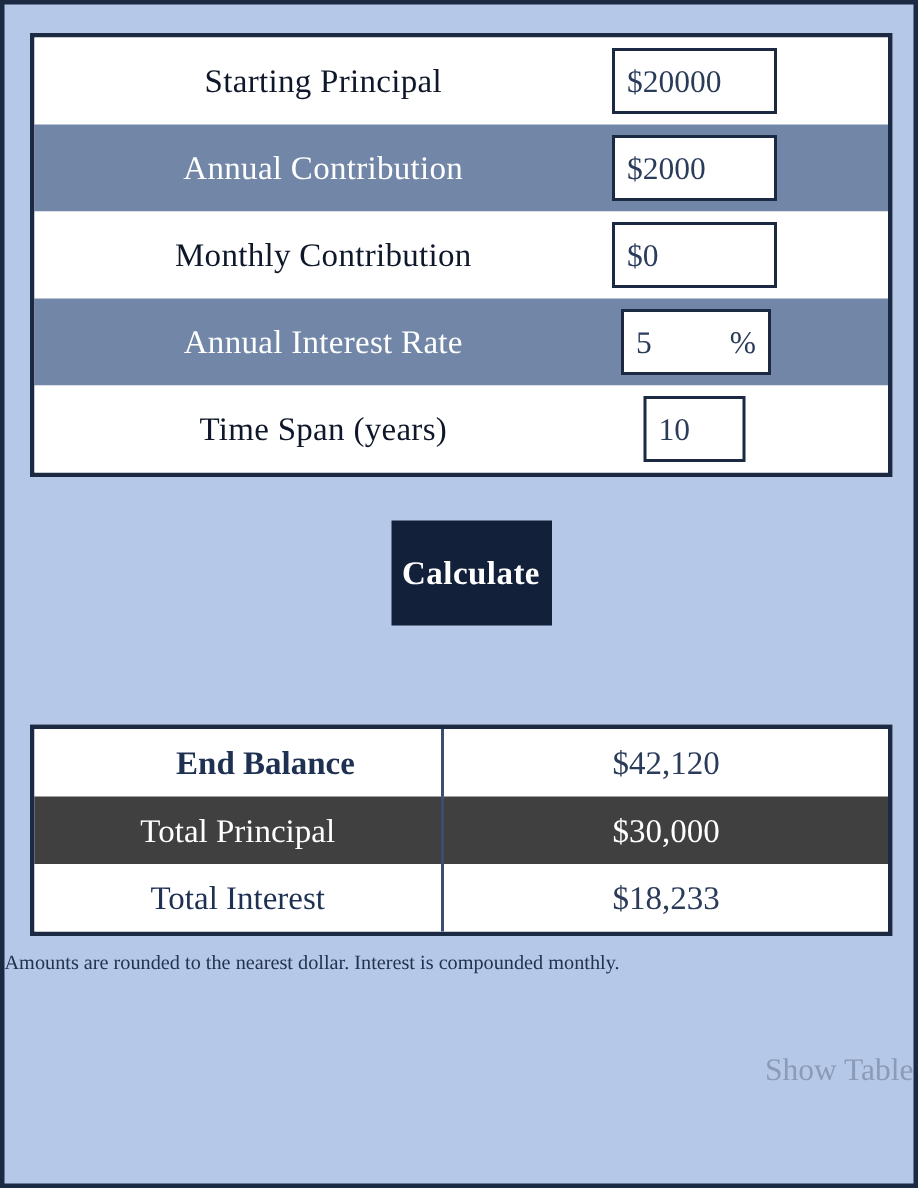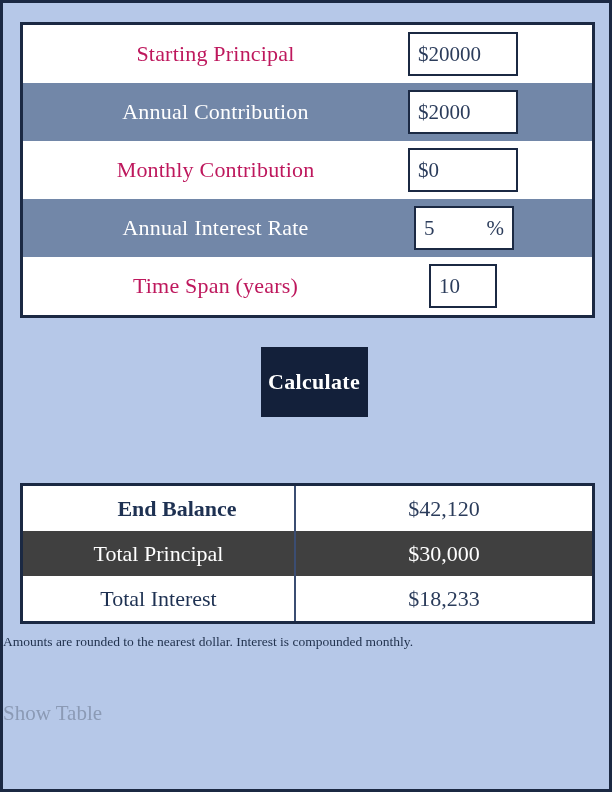--- a/index.html
+++ b/index.html
@@ -34,21 +34,21 @@
     box-sizing: border-box;
   }
   .form-row.odd  { background: #ffffff; }
   .form-row.even { background: #7287a8; }
 
   .form-label {
     width: 385px;
     text-align: center;
     font-size: 22px;
     letter-spacing: .2px;
-    color: #be185d;
+    color: #0f172a;
     white-space: nowrap;
   }
   .form-row.even .form-label { color: #ffffff; }
 
   .field-cell {
     flex: 1;
     display: flex;
     align-items: center;
     height: 100%;
   }
@@ -134,21 +134,21 @@
     position: absolute;
     left: 0; right: 0;
     top: 631px;
     font-size: 13.5px;
     color: #22334f;
   }
   .show-table-link {
     position: absolute;
     left: 0; right: 0;
     top: 698px;
-    text-align: left;
+    text-align: right;
     font-size: 21px;
     color: #8b9ab5;
     cursor: pointer;
     user-select: none;
   }
 </style>
 </head>
 <body>
 
 <div class="form-table">

